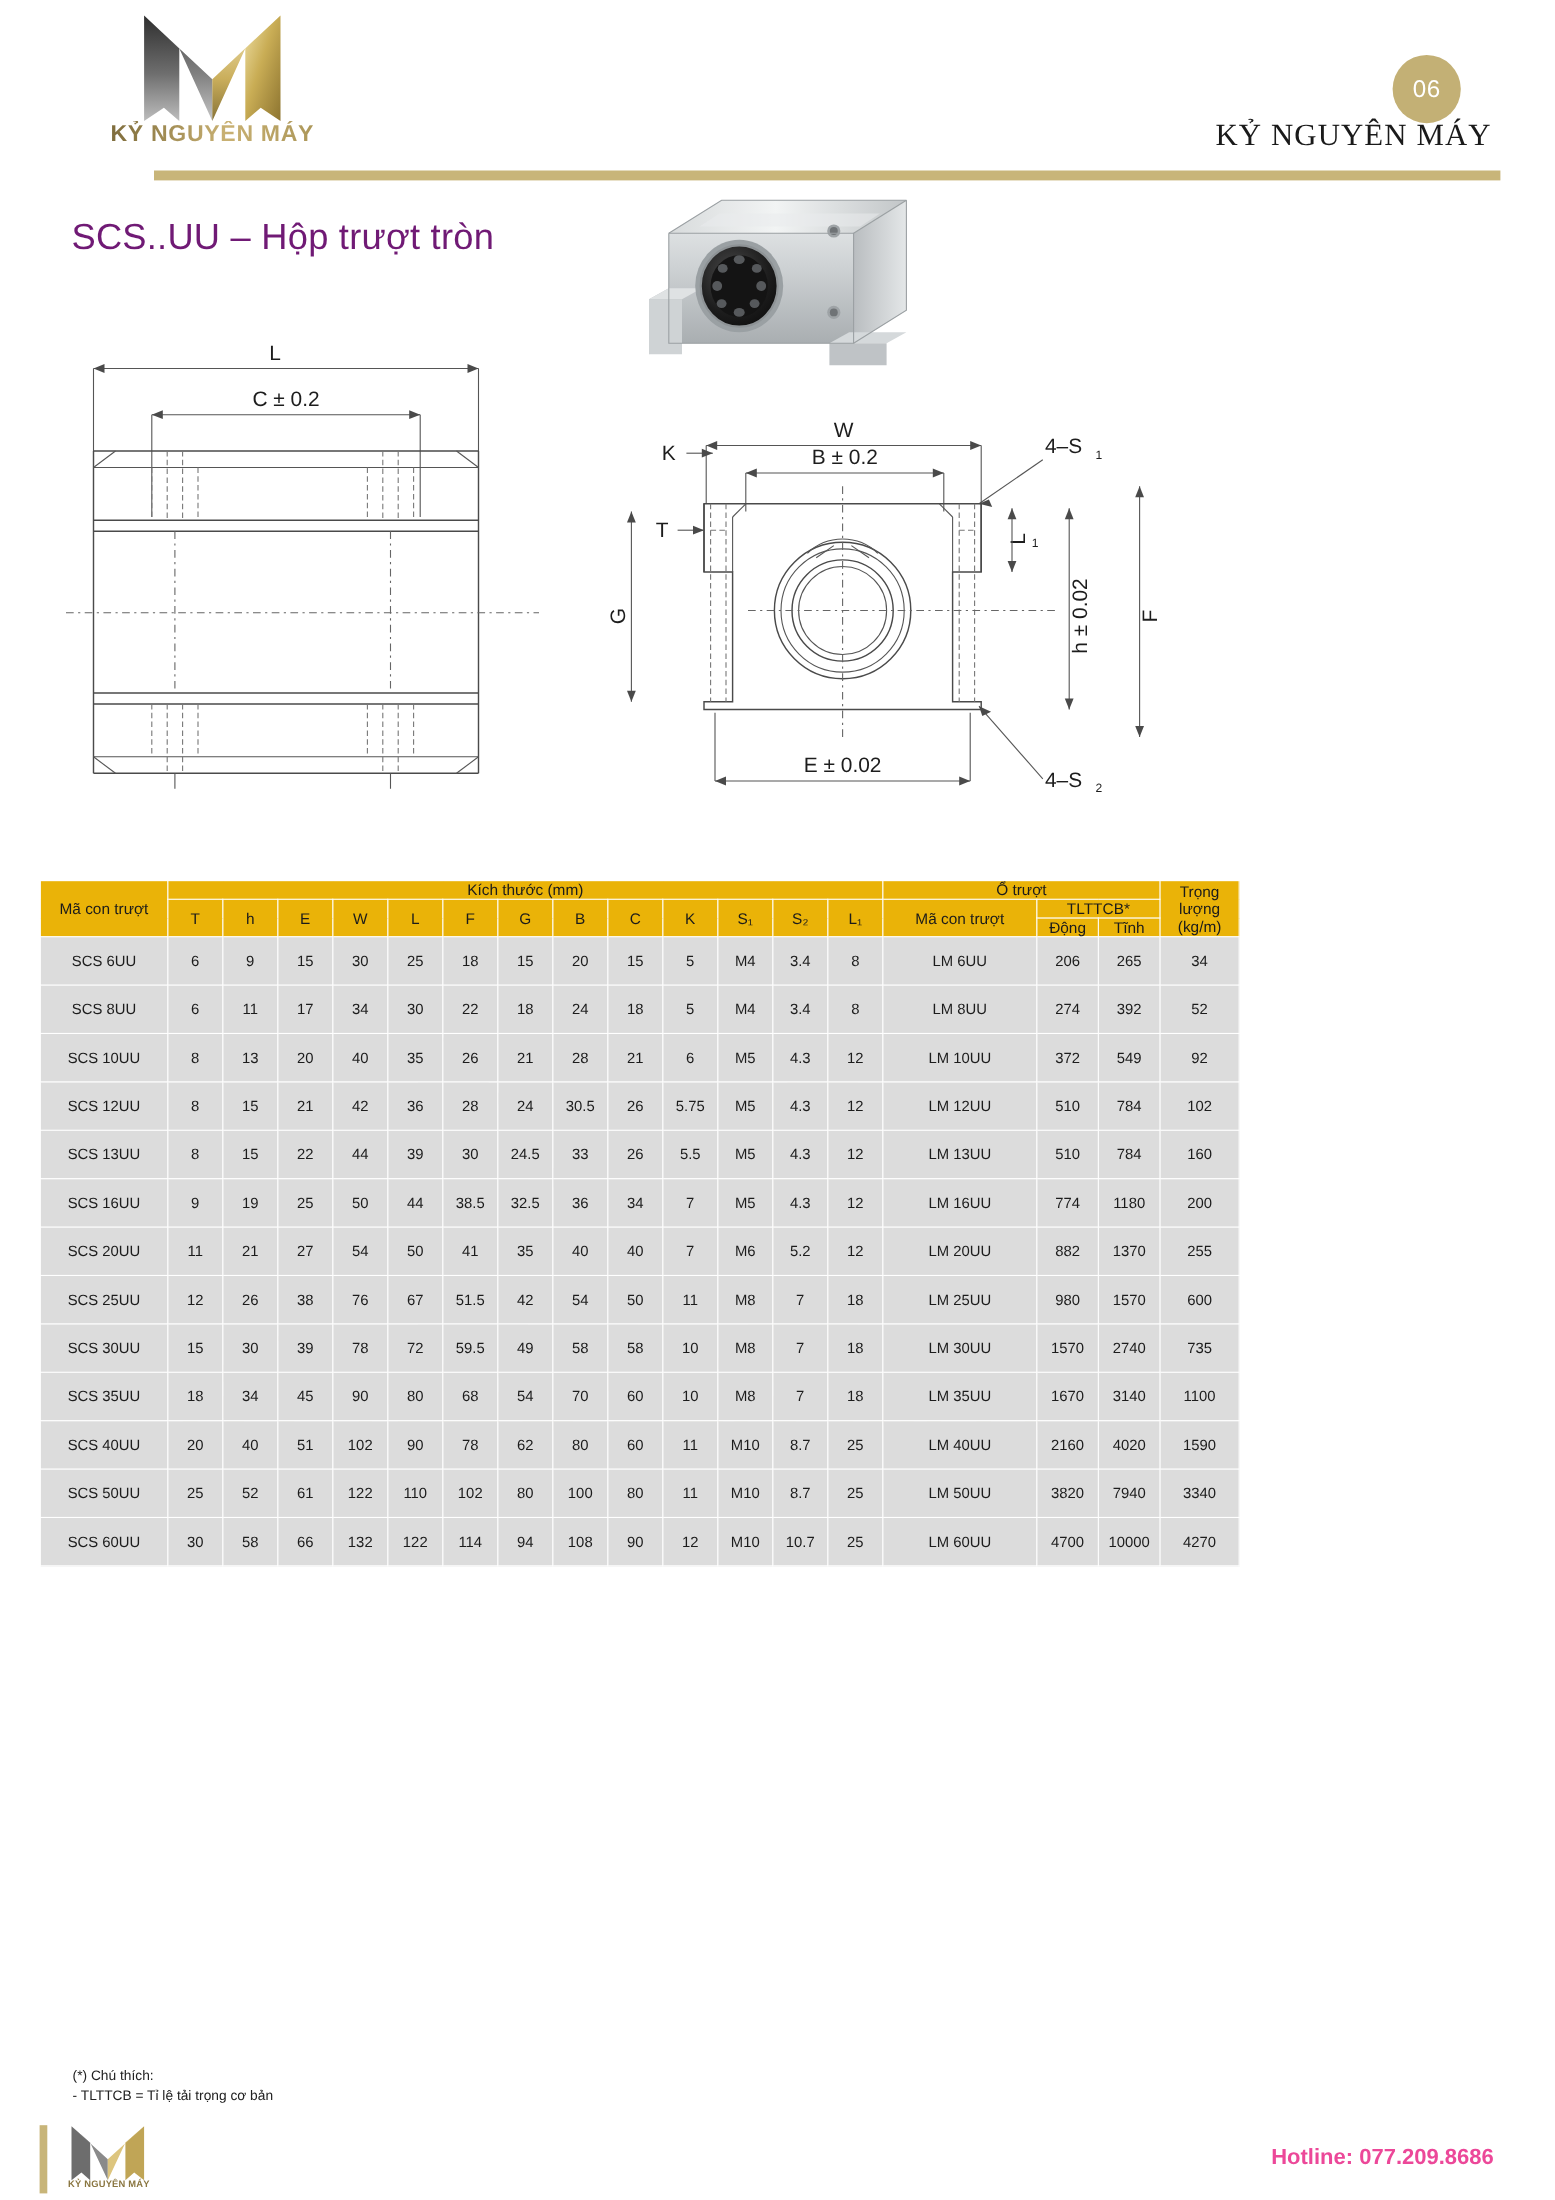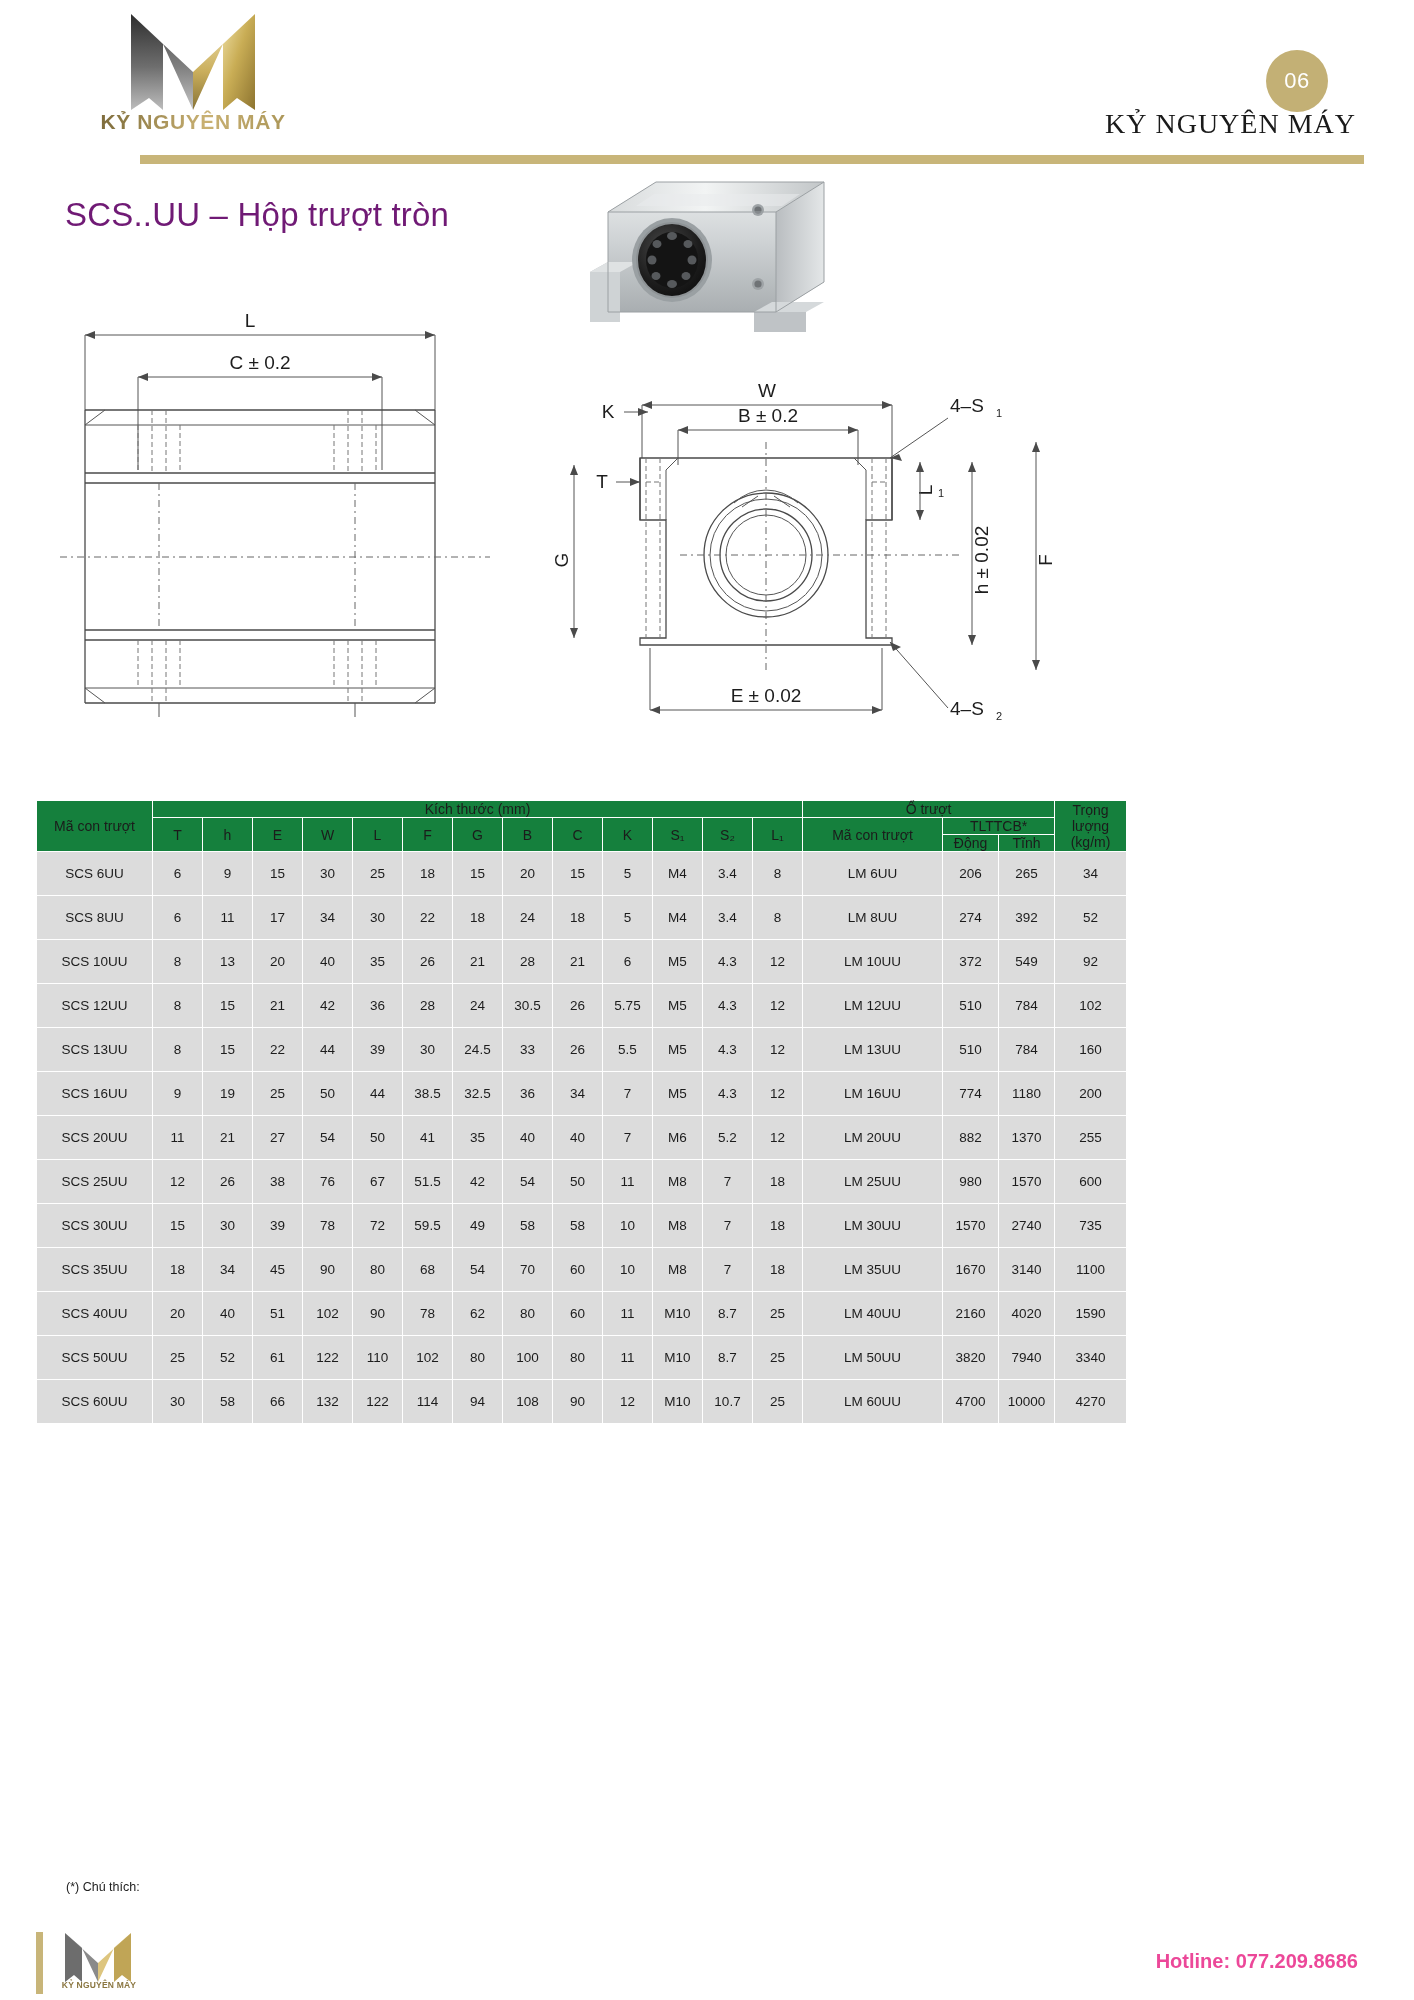--- a/index.html
+++ b/index.html
@@ -47,21 +47,21 @@
   .draw-left  { position:absolute; left:60px;  top:295px; width:430px; height:460px; }
   .draw-right { position:absolute; left:520px; top:370px; width:560px; height:380px; }
 
   
   .table-wrap { position:absolute; left:36px; top:800px; width:1046px; }
   table.spec { border-collapse:collapse; width:1046px; table-layout:fixed; }
   table.spec th, table.spec td {
     border:1px solid #ffffff; text-align:center; vertical-align:middle;
     font-size:13.5px; color:#1c1c1c;
   }
-  table.spec thead th { background:#15803d; font-weight:normal; color:#1b1b1b; font-size:14px; }
+  table.spec thead th { background:#eab308; font-weight:normal; color:#1b1b1b; font-size:14px; }
   table.spec tbody td { background:#dcdcdc; height:44px; }
   .code-col { font-size:14px; }
   .note {
     position:absolute; left:36px; top:1878px; width:700px;
     font-size:12.5px; color:#222; line-height:1.45;margin-left:30px;
   }
 
   
   .watermark {
     position:absolute; left:150px; top:860px; width:830px; height:560px;
@@ -687,20 +687,21 @@
             <td>4700</td>
             <td>10000</td>
             <td>4270</td>
           </tr>
         </tbody>
     </table>
   </div>
 
   <div class="note">
     <div>(*) Chú thích:</div>
+    <div>- TLTTCB = Tỉ lệ tải trọng cơ bản</div>
   </div>
 
   <div class="footer">
     <div class="foot-bar"></div>
     <div class="foot-logo">
       <svg viewBox="0 0 76 56" width="76" height="56">
         <polygon points="5,52 5,3 22,18 22,52 14,45" fill="#6d6d6d"></polygon>
         <polygon points="5,3 38,33 38,52 22,18" fill="#8a8a8a"></polygon>
         <polygon points="71,52 71,3 54,18 54,52 62,45" fill="#c0a556"></polygon>
         <polygon points="71,3 38,33 38,52 54,18" fill="#ddc57e"></polygon>

